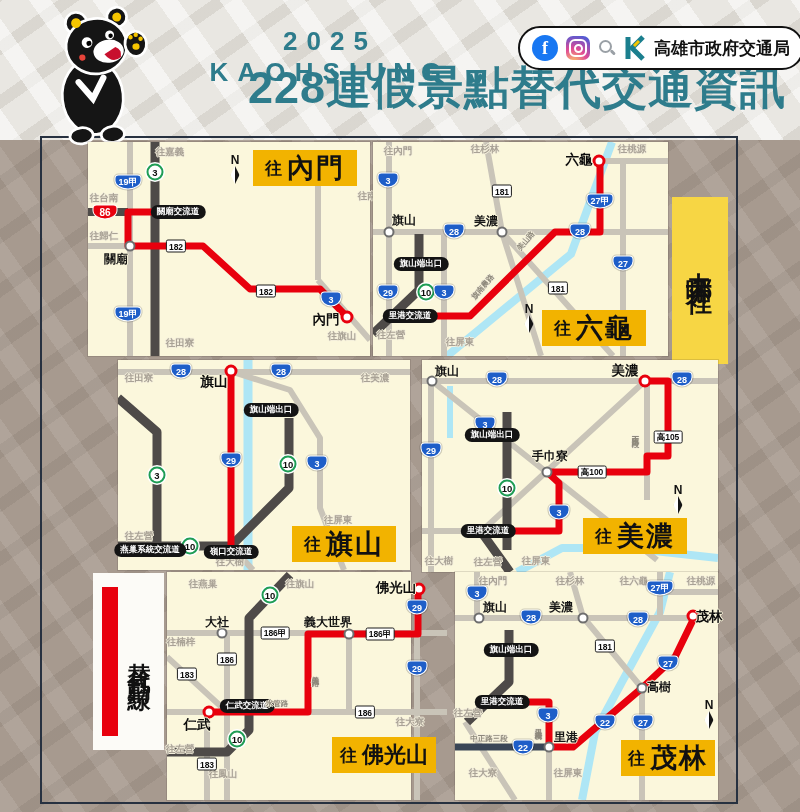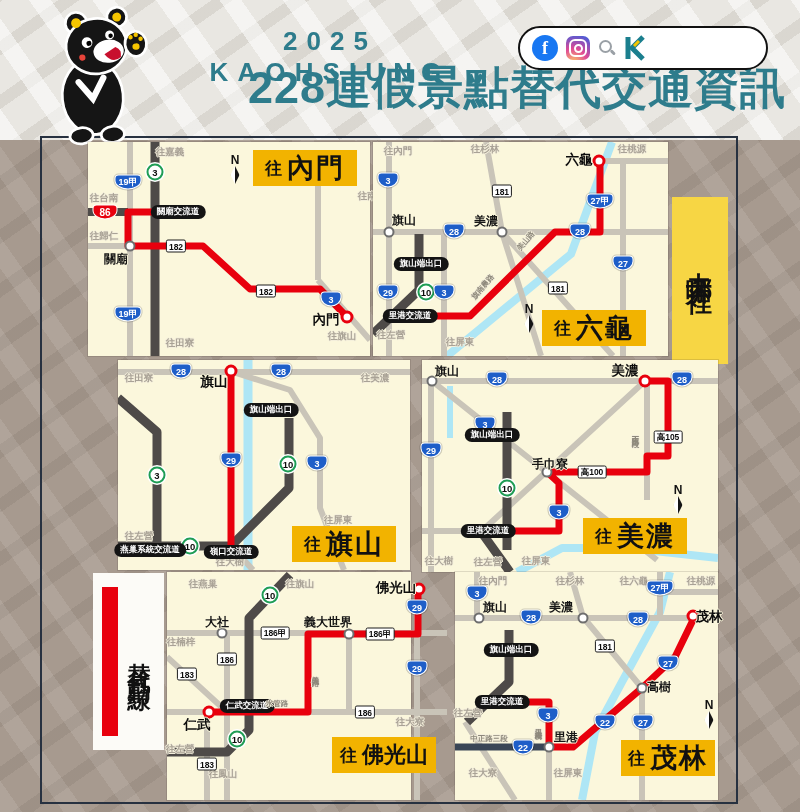--- a/index.html
+++ b/index.html
@@ -119,20 +119,21 @@
 
   <div class="social">
     <span class="fb">f</span>
     <span class="ig"></span>
     <span class="mag"></span>
     <svg width="22" height="26" viewBox="0 0 22 26">
       <path d="M4,2 V24" stroke="#1b7f8e" stroke-width="5"></path>
       <path d="M19,2 L8,13 L19,24" stroke="#1b7f8e" stroke-width="5" fill="none"></path>
       <path d="M10,11 L15,6" stroke="#f6c500" stroke-width="3"></path>
     </svg>
+    <span class="agency">高雄市政府交通局</span>
   </div>
 
   <div class="whereto">去哪裡?</div>
   <div class="altroute">
     <div class="alt-bar"></div>
     <div class="alt-text">替代動線</div>
   </div>
 
   <div class="panel" style="left:88px;top:142px;width:282px;height:214px;">
     <svg width="282" height="214" viewBox="0 0 282 214">
@@ -265,21 +266,21 @@
       <div class="shield sb" style="left: 260px; top: 19px; transform: translate(-50%, -50%); position: absolute;">28</div>
       <div class="shield sb" style="left: 63px; top: 64px; transform: translate(-50%, -50%); position: absolute;">3</div>
       <div class="shield sb" style="left: 9px; top: 90px; transform: translate(-50%, -50%); position: absolute;">29</div>
       <div class="shield sb" style="left: 137px; top: 152px; transform: translate(-50%, -50%); position: absolute;">3</div>
       <div class="shield sg" style="left: 85px; top: 128px; transform: translate(-50%, -50%); position: absolute;">10</div>
       <div class="shield sw" style="left: 246px; top: 77px; transform: translate(-50%, -50%); position: absolute;">高105</div>
       <div class="shield sw" style="left: 170px; top: 112px; transform: translate(-50%, -50%); position: absolute;">高100</div>
       <div class="pill" style="left: 70px; top: 75px; transform: translate(-50%, -50%); position: absolute;">旗山端出口</div>
       <div class="pill" style="left: 66px; top: 171px; transform: translate(-50%, -50%); position: absolute;">里港交流道</div>
       <div class="marker" style="left: 125px; top: 112px; transform: translate(-50%, -50%); position: absolute;"></div>
-      <div class="lbl lbl-place" style="left: 128px; top: 104px; transform: translate(-50%, -50%); position: absolute;">手巾寮</div>
+      <div class="lbl lbl-place" style="left: 128px; top: 96px; transform: translate(-50%, -50%); position: absolute;">手巾寮</div>
       <div class="lbl lbl-rt vert" style="left: 213px; top: 72px; transform: translate(-50%, -50%); position: absolute;">中正路三段</div>
       <div class="lbl lbl-dir" style="left: 17px; top: 201px; transform: translate(-50%, -50%); position: absolute;">往大樹</div>
       <div class="lbl lbl-dir" style="left: 66px; top: 202px; transform: translate(-50%, -50%); position: absolute;">往左營</div>
       <div class="lbl lbl-dir" style="left: 114px; top: 201px; transform: translate(-50%, -50%); position: absolute;">往屏東</div>
       <div class="compass" style="left: 256px; top: 139px; transform: translate(-50%, -50%); position: absolute;">
         <span class="c-n">N</span>
         <span class="c-diamond"></span>
       </div>
       <div class="ptitle" style="left: 213px; top: 176px; transform: translate(-50%, -50%); position: absolute;">
         <span class="pt-pre">往</span>

